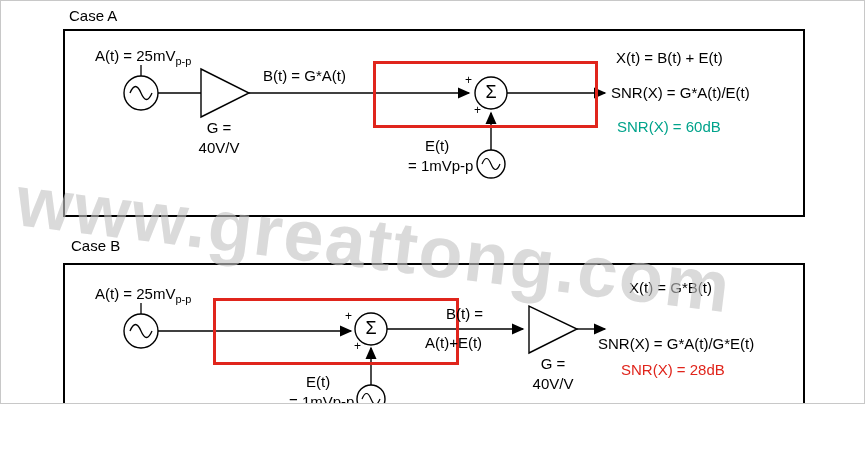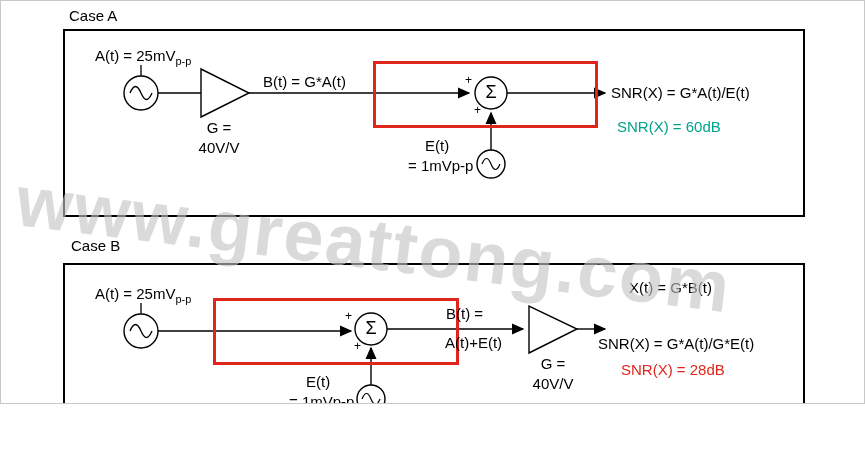--- a/index.html
+++ b/index.html
@@ -68,45 +68,46 @@
     <line x1="370" y1="384" x2="370" y2="347" stroke="#000" stroke-width="1.4" marker-end="url(#arr)"></line>
   </svg>
 
   <div class="red-box" style="left:372px;top:60px;width:219px;height:61px;"></div>
   <div class="red-box" style="left:212px;top:297px;width:240px;height:61px;"></div>
 
   <div class="lbl" style="left:68px;top:6px;">Case A</div>
 
   <div class="lbl" style="left:94px;top:46px;"><span>A(t) = 25mV</span><sub>p-p</sub></div>
 
-  <div class="lbl" style="left:262px;top:72px;">B(t) = G*A(t)</div>
+  <div class="lbl" style="left:262px;top:66px;">B(t) = G*A(t)</div>
 
   <div class="lbl center" style="left:188px;top:118px;width:60px;">G =</div>
   <div class="lbl center" style="left:188px;top:138px;width:60px;">40V/V</div>
 
   <div class="lbl" style="left:424px;top:136px;">E(t)</div>
   <div class="lbl" style="left:407px;top:156px;">= 1mVp-p</div>
 
   <div class="sigma" style="left:481px;top:81px;">Σ</div>
   <div class="plus" style="left:464px;top:73px;">+</div>
   <div class="plus" style="left:473px;top:103px;">+</div>
 
+  <div class="lbl" style="left:615px;top:48px;">X(t) = B(t) + E(t)</div>
   <div class="lbl" style="left:610px;top:83px;">SNR(X) = G*A(t)/E(t)</div>
   <div class="lbl snr-good" style="left:616px;top:117px;">SNR(X) = 60dB</div>
 
   <div class="lbl" style="left:70px;top:236px;">Case B</div>
 
   <div class="lbl" style="left:94px;top:284px;"><span>A(t) = 25mV</span><sub>p-p</sub></div>
 
   <div class="sigma" style="left:361px;top:317px;">Σ</div>
   <div class="plus" style="left:344px;top:309px;">+</div>
   <div class="plus" style="left:353px;top:339px;">+</div>
 
   <div class="lbl" style="left:445px;top:304px;">B(t) =</div>
-  <div class="lbl" style="left:444px;top:333px;">A(t)+E(t)</div>
+  <div class="lbl" style="left:424px;top:333px;">A(t)+E(t)</div>
 
   <div class="lbl center" style="left:522px;top:354px;width:60px;">G =</div>
   <div class="lbl center" style="left:522px;top:374px;width:60px;">40V/V</div>
 
   <div class="lbl" style="left:305px;top:372px;">E(t)</div>
   <div class="lbl" style="left:288px;top:392px;">= 1mVp-p</div>
 
   <div class="lbl" style="left:628px;top:278px;">X(t) = G*B(t)</div>
   <div class="lbl" style="left:597px;top:334px;">SNR(X) = G*A(t)/G*E(t)</div>
   <div class="lbl snr-bad" style="left:620px;top:360px;">SNR(X) = 28dB</div>

